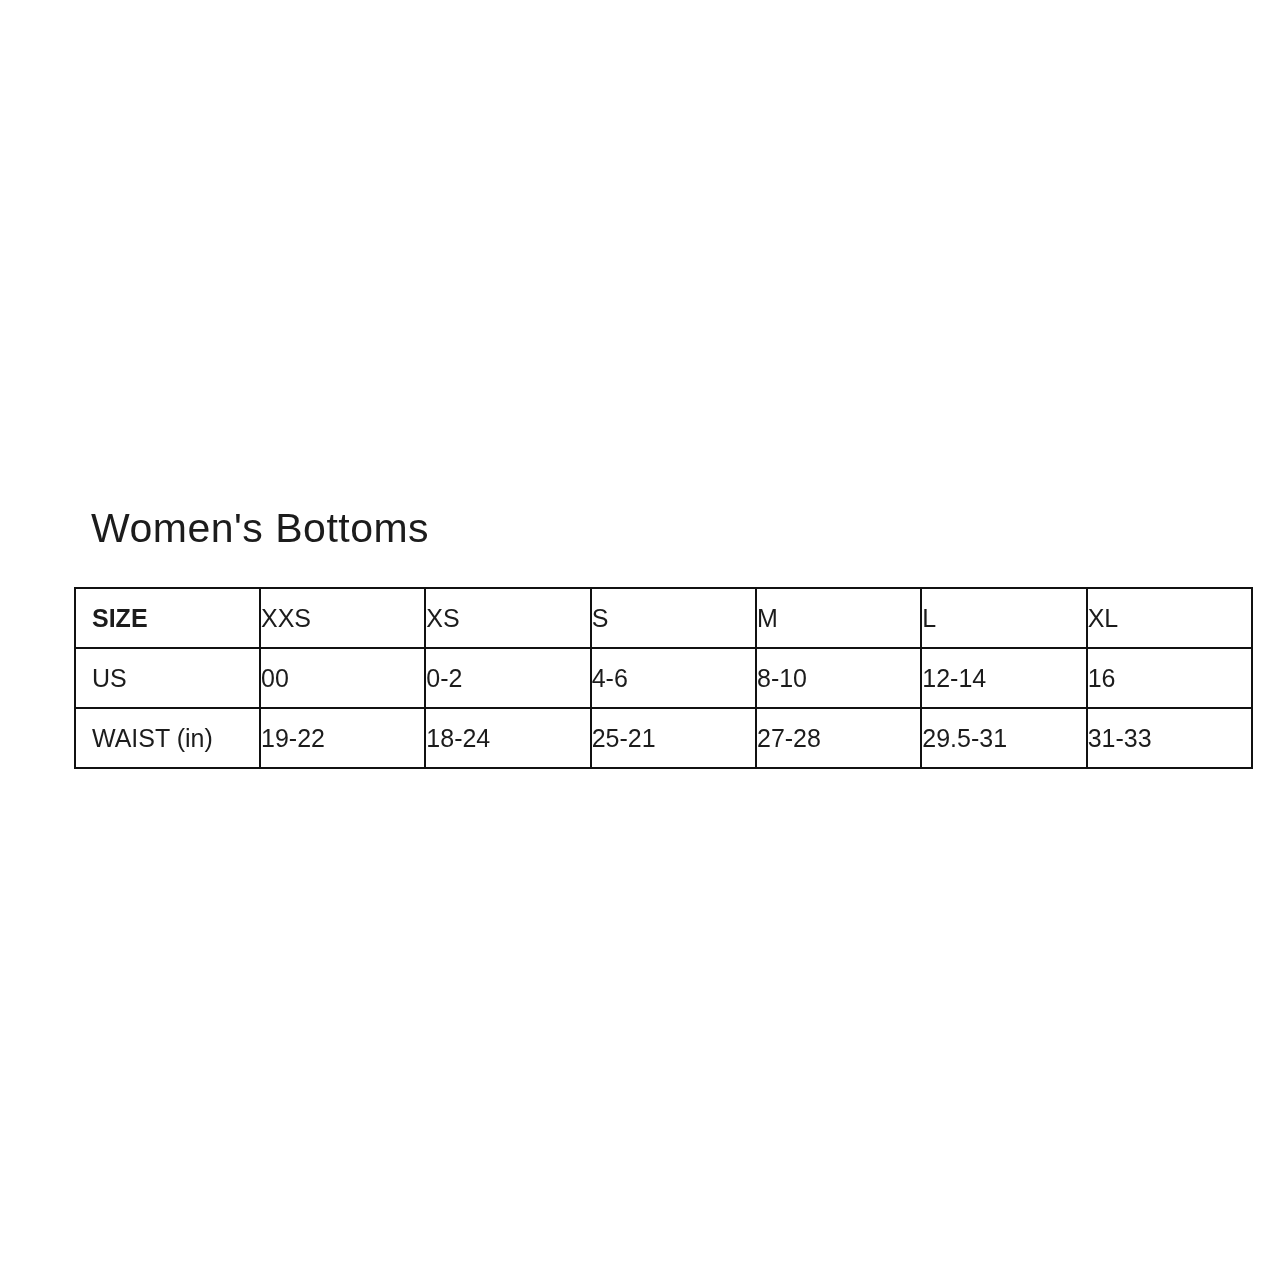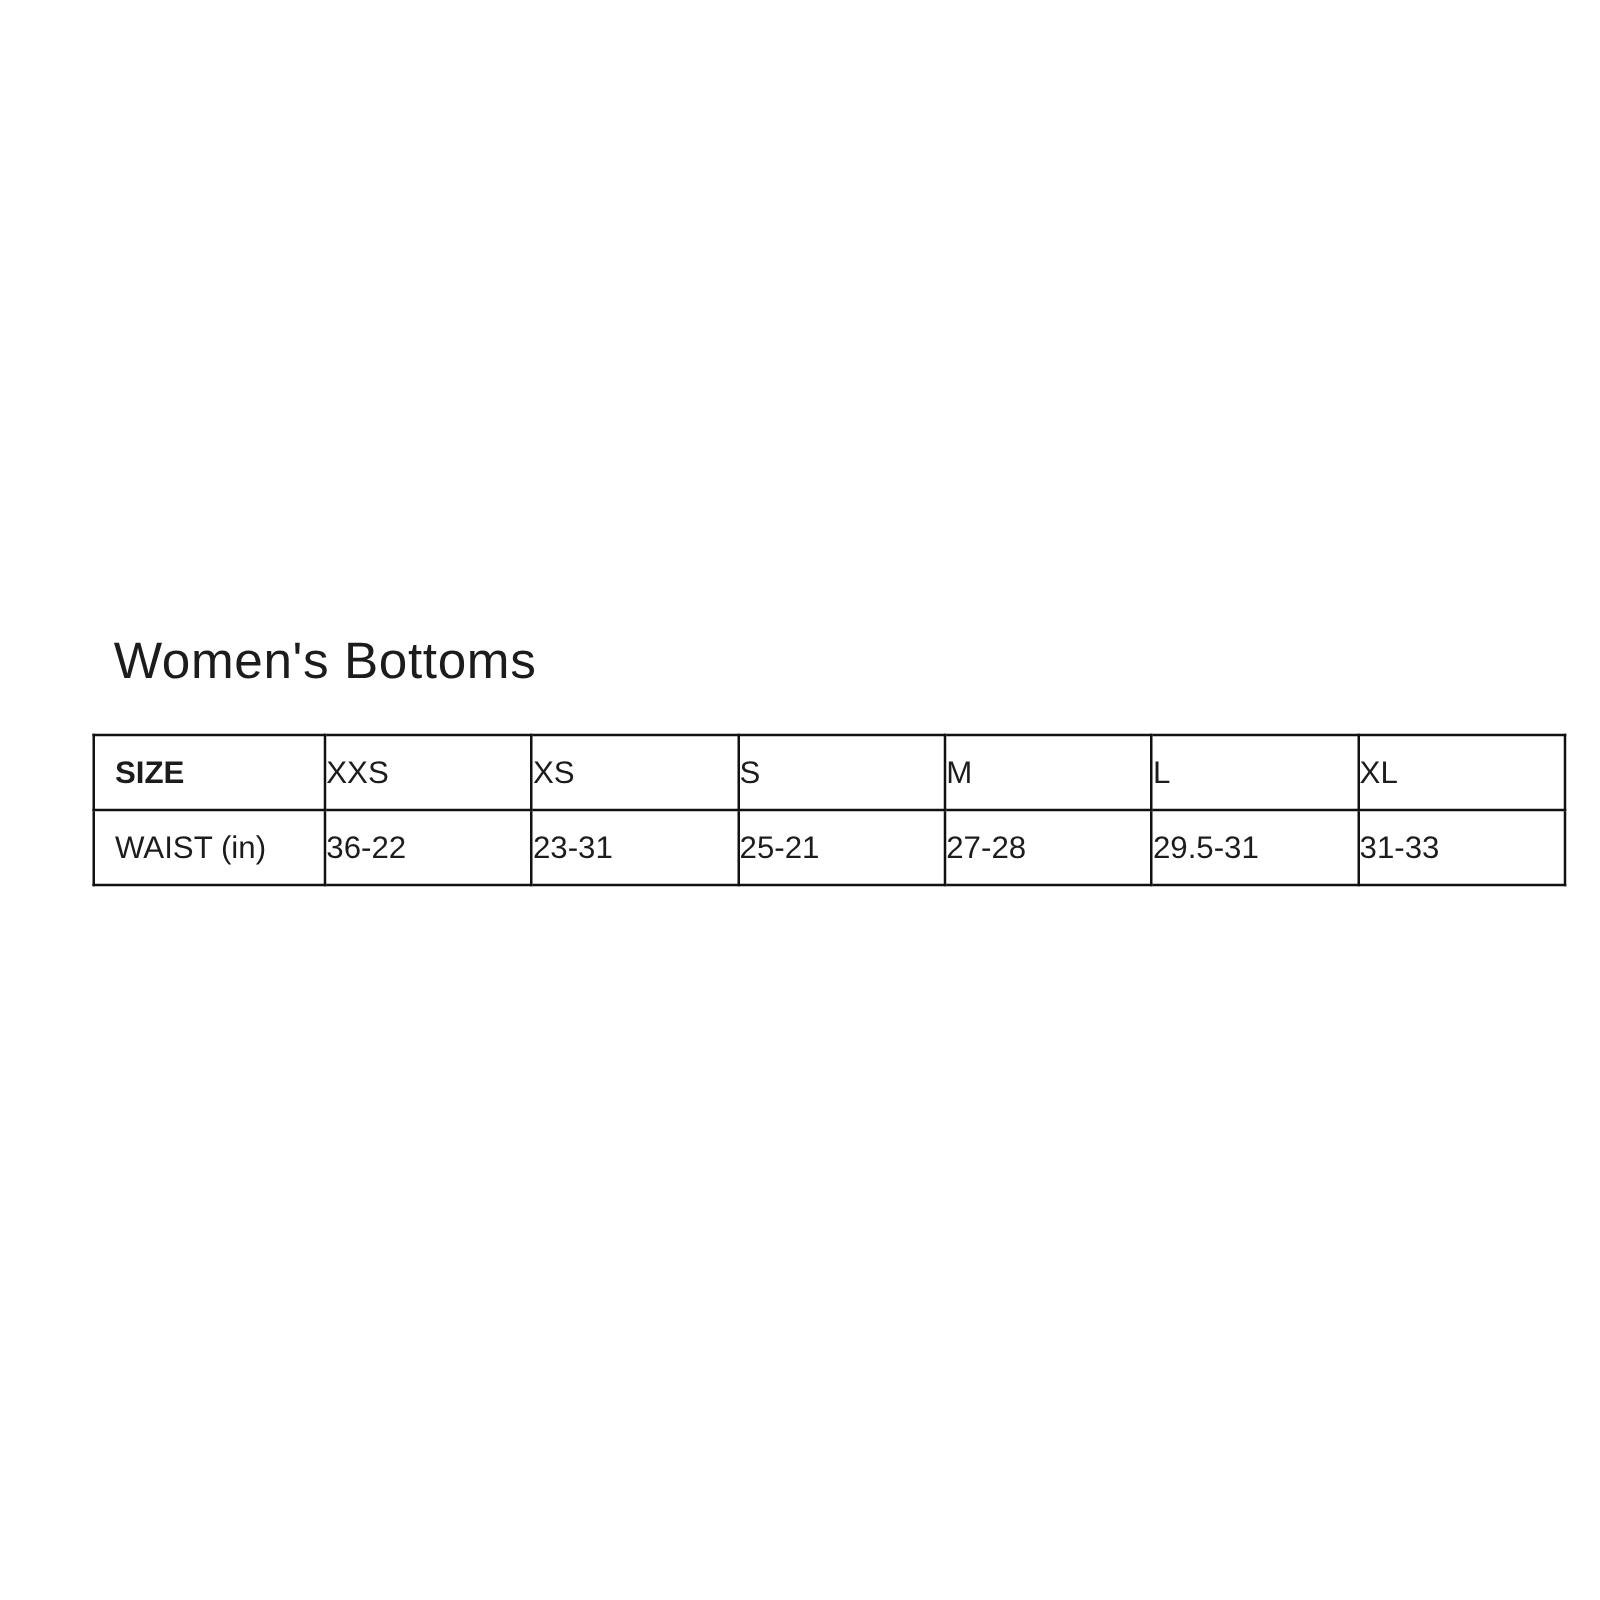--- a/index.html
+++ b/index.html
@@ -72,23 +72,32 @@
         <th>XXS</th>
         <th>XS</th>
         <th>S</th>
         <th>M</th>
         <th>L</th>
         <th>XL</th>
       </tr>
     </thead>
     <tbody>
       <tr>
+        <td class="label-col">US</td>
+        <td>00</td>
+        <td>0-2</td>
+        <td>4-6</td>
+        <td>8-10</td>
+        <td>12-14</td>
+        <td>16</td>
+      </tr>
+      <tr>
         <td class="label-col">WAIST (in)</td>
-        <td>36-22</td>
-        <td>23-31</td>
+        <td>19-22</td>
+        <td>18-24</td>
         <td>25-21</td>
         <td>27-28</td>
         <td>29.5-31</td>
         <td>31-33</td>
       </tr>
     </tbody>
   </table>
 
 </div>
 

